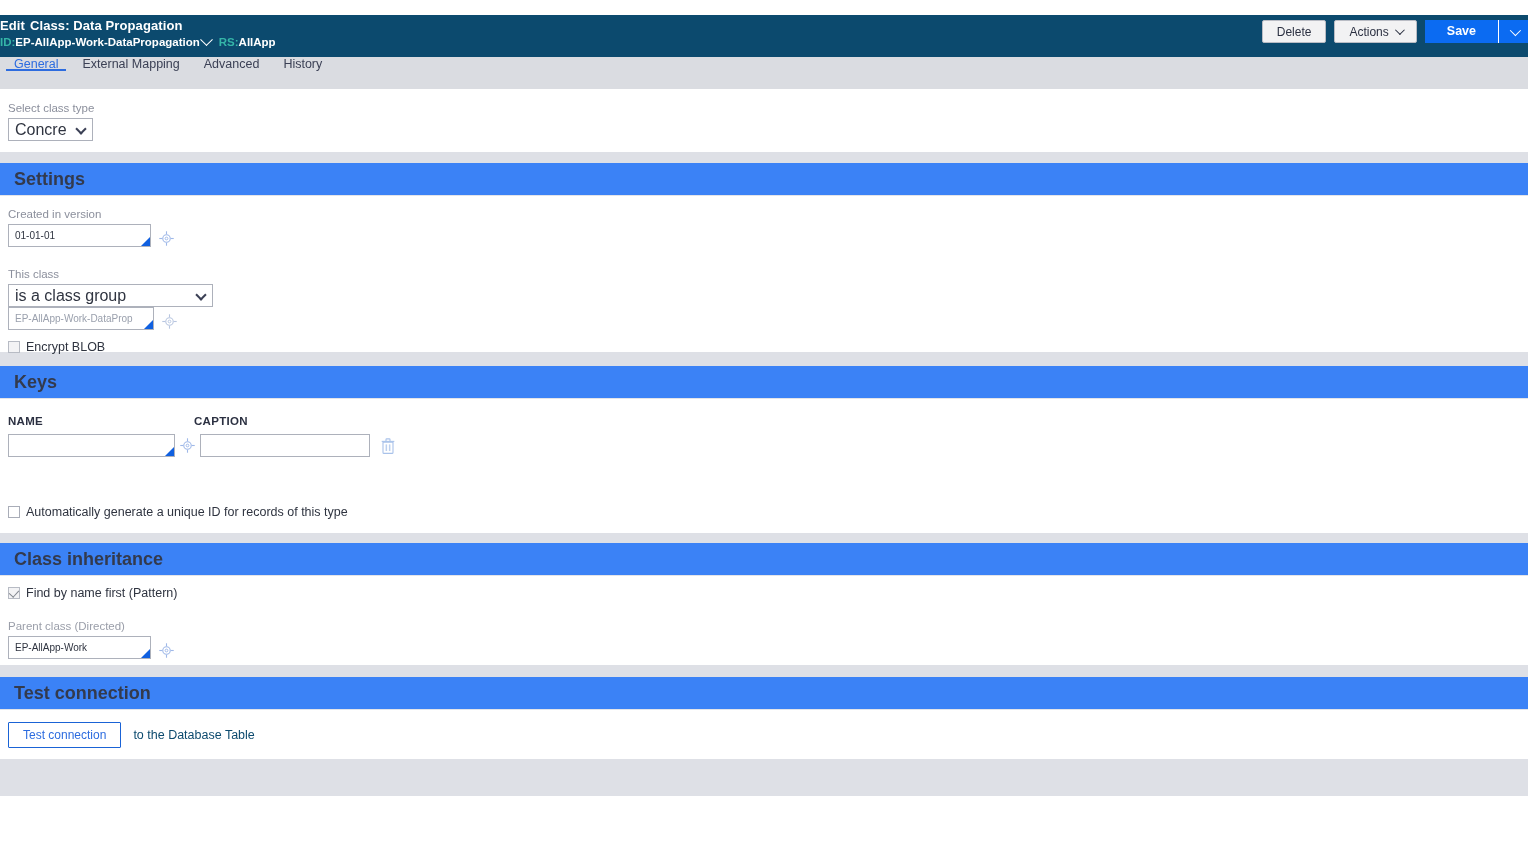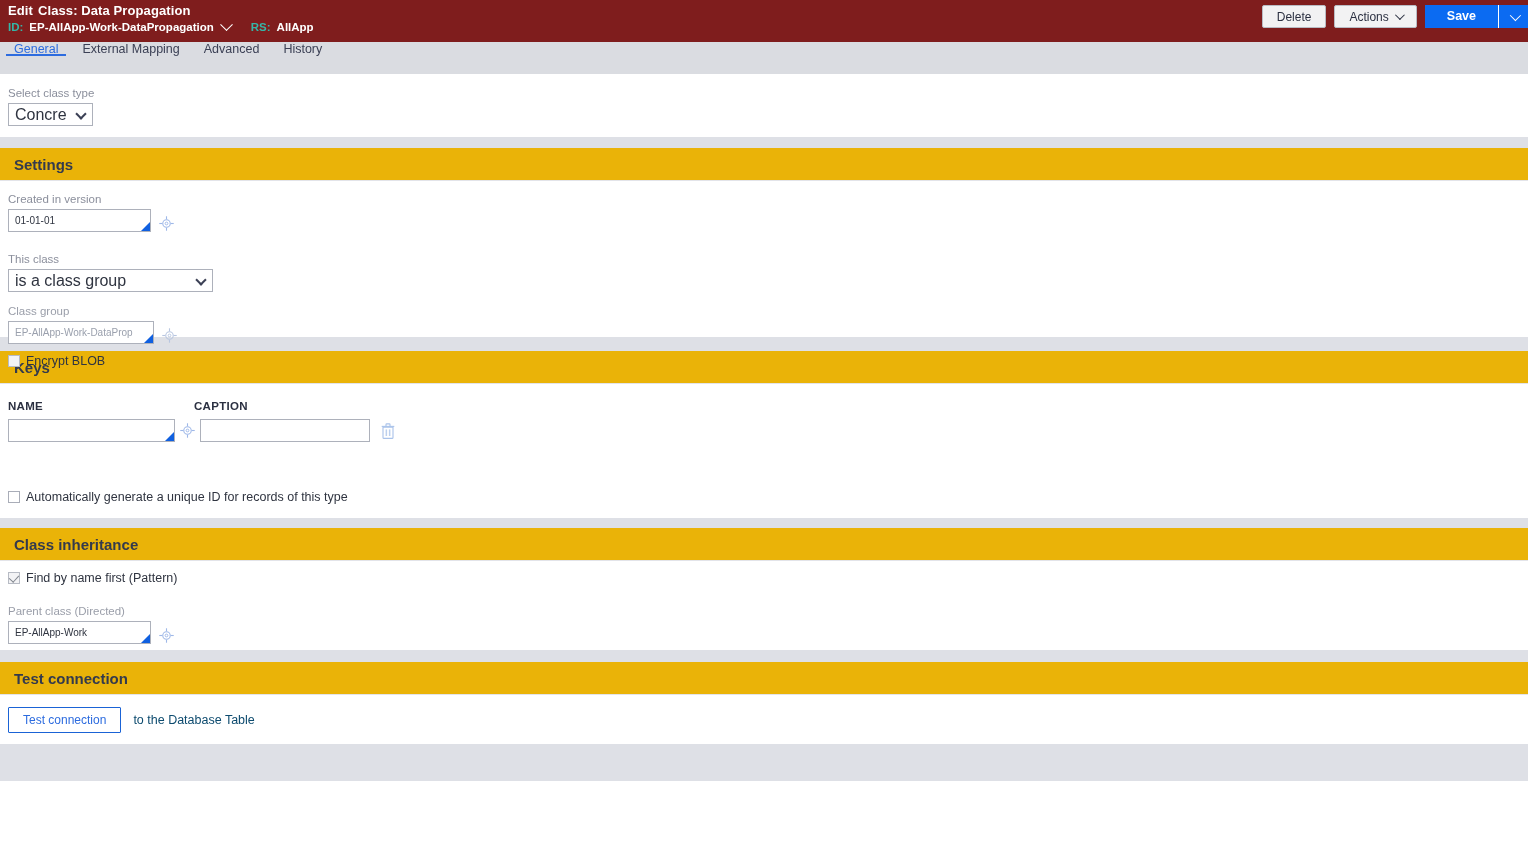--- a/index.html
+++ b/index.html
@@ -8,44 +8,44 @@
     width: 1528px; height: 842px;
     background: #ffffff;
     font-family: "Liberation Sans", sans-serif;
     -webkit-font-smoothing: antialiased;
   }
 
   
   .topbar {
     position: relative;
     height: 42px;
-    background: #7f1d1d;
+    background: #0c4a6e;
     display: flex;
     align-items: flex-start;
-    padding: 4px 0 0 8px;
+    padding: 4px 0 0 0;
     overflow: visible;
+    margin-top: 15px;
   }
   .titleblock { line-height: 1; }
   .title-line1 {
     font-size: 13px;
     font-weight: bold;
     color: #ffffff;
     letter-spacing: 0.1px;
     white-space: nowrap;
   }
   .title-line1 .t-edit { margin-right: 5px; }
   .title-line2 {
     margin-top: 5px;
     font-size: 11.5px;
     font-weight: bold;
     color: #ffffff;
     white-space: nowrap;
     display: flex;
     align-items: center;
-    gap: 6px;
   }
   .kv-label { color: #35b6a8; font-weight: bold; }
   .kv-value { color: #ffffff; font-weight: bold; }
   .chev-sm {
     display: inline-block;
     width: 9px; height: 9px;
     border-right: 1.6px solid #ffffff;
     border-bottom: 1.6px solid #ffffff;
     transform: rotate(45deg) translate(-2px,-2px);
     margin-left: 2px;
@@ -146,24 +146,24 @@
   .band-h14 { height: 14px; }
   .band-tall { height: 37px; }
 
   .white-area { background: #ffffff; width: 100%; }
 
   .section-head {
     height: 33px;
     display: flex;
     align-items: center;
     padding-left: 14px;
-    font-size: 15px;
+    font-size: 18px;
     font-weight: bold;
     color: #333a4d;
-    background: #eab308;
+    background: #3b82f6;
     border-bottom: 1px solid #e3e4e9;
   }
 
   .pad { padding-left: 8px; }
 
   .fieldlabel {
     font-size: 11.5px;
     color: #8b8f9c;
     line-height: 1.3;
     margin-bottom: 2px;
@@ -355,21 +355,20 @@
   </div>
 
   <div class="fieldlabel" style="margin-top:20px;">This class</div>
   <span class="selectwrap">
     <select class="tselect" style="width:205px;">
       <option>is a class group</option>
     </select>
     <span class="sel-caret"></span>
   </span>
 
-  <div class="fieldlabel dim" style="margin-top:12px;">Class group</div>
   <div class="row-inline">
     <span class="inputwrap">
       <input class="tinput disabled" style="width: 146px;" disabled="" value="EP-AllApp-Work-DataProp">
       <span class="corner-tri"></span>
     </span>
     <svg class="crosshair" viewBox="0 0 20 20">
       <circle cx="10" cy="10" r="4.4" fill="none" stroke="#b8c6e0" stroke-width="1.3"></circle>
       <circle cx="10" cy="10" r="1.6" fill="none" stroke="#b8c6e0" stroke-width="1.1"></circle>
       <line x1="10" y1="1.5" x2="10" y2="5" stroke="#b8c6e0" stroke-width="1.3"></line>
       <line x1="10" y1="15" x2="10" y2="18.5" stroke="#b8c6e0" stroke-width="1.3"></line>

